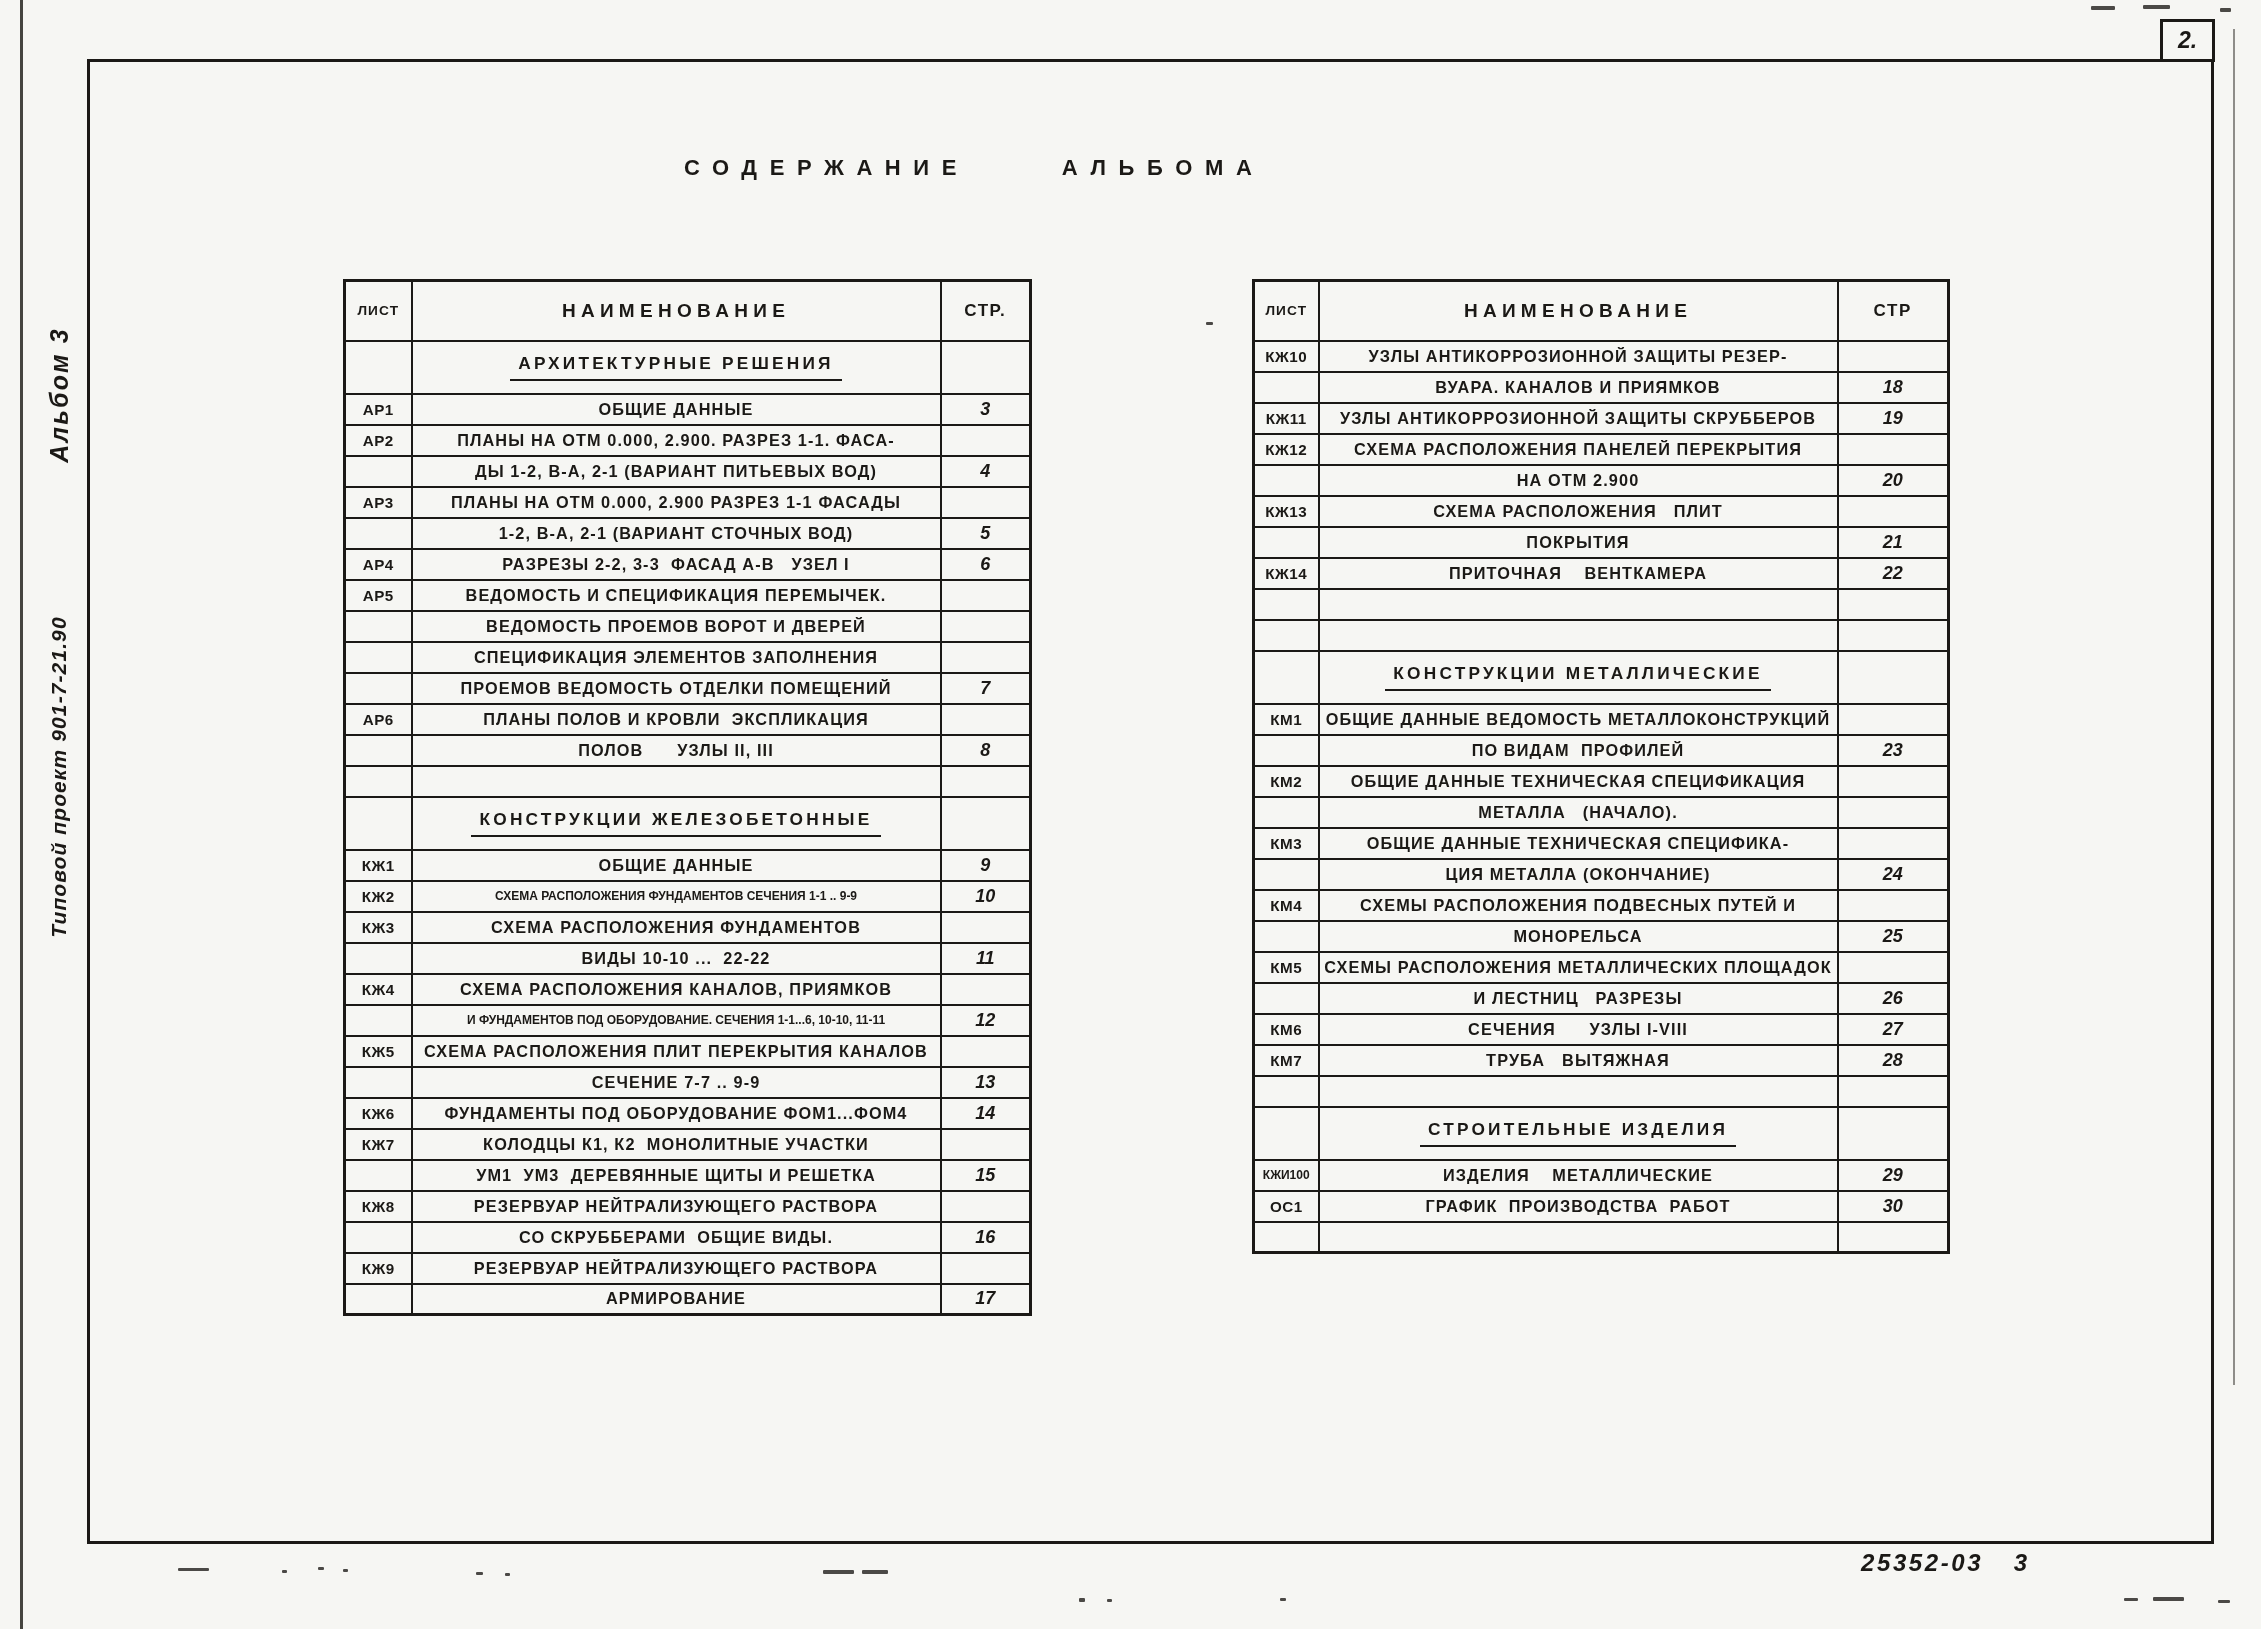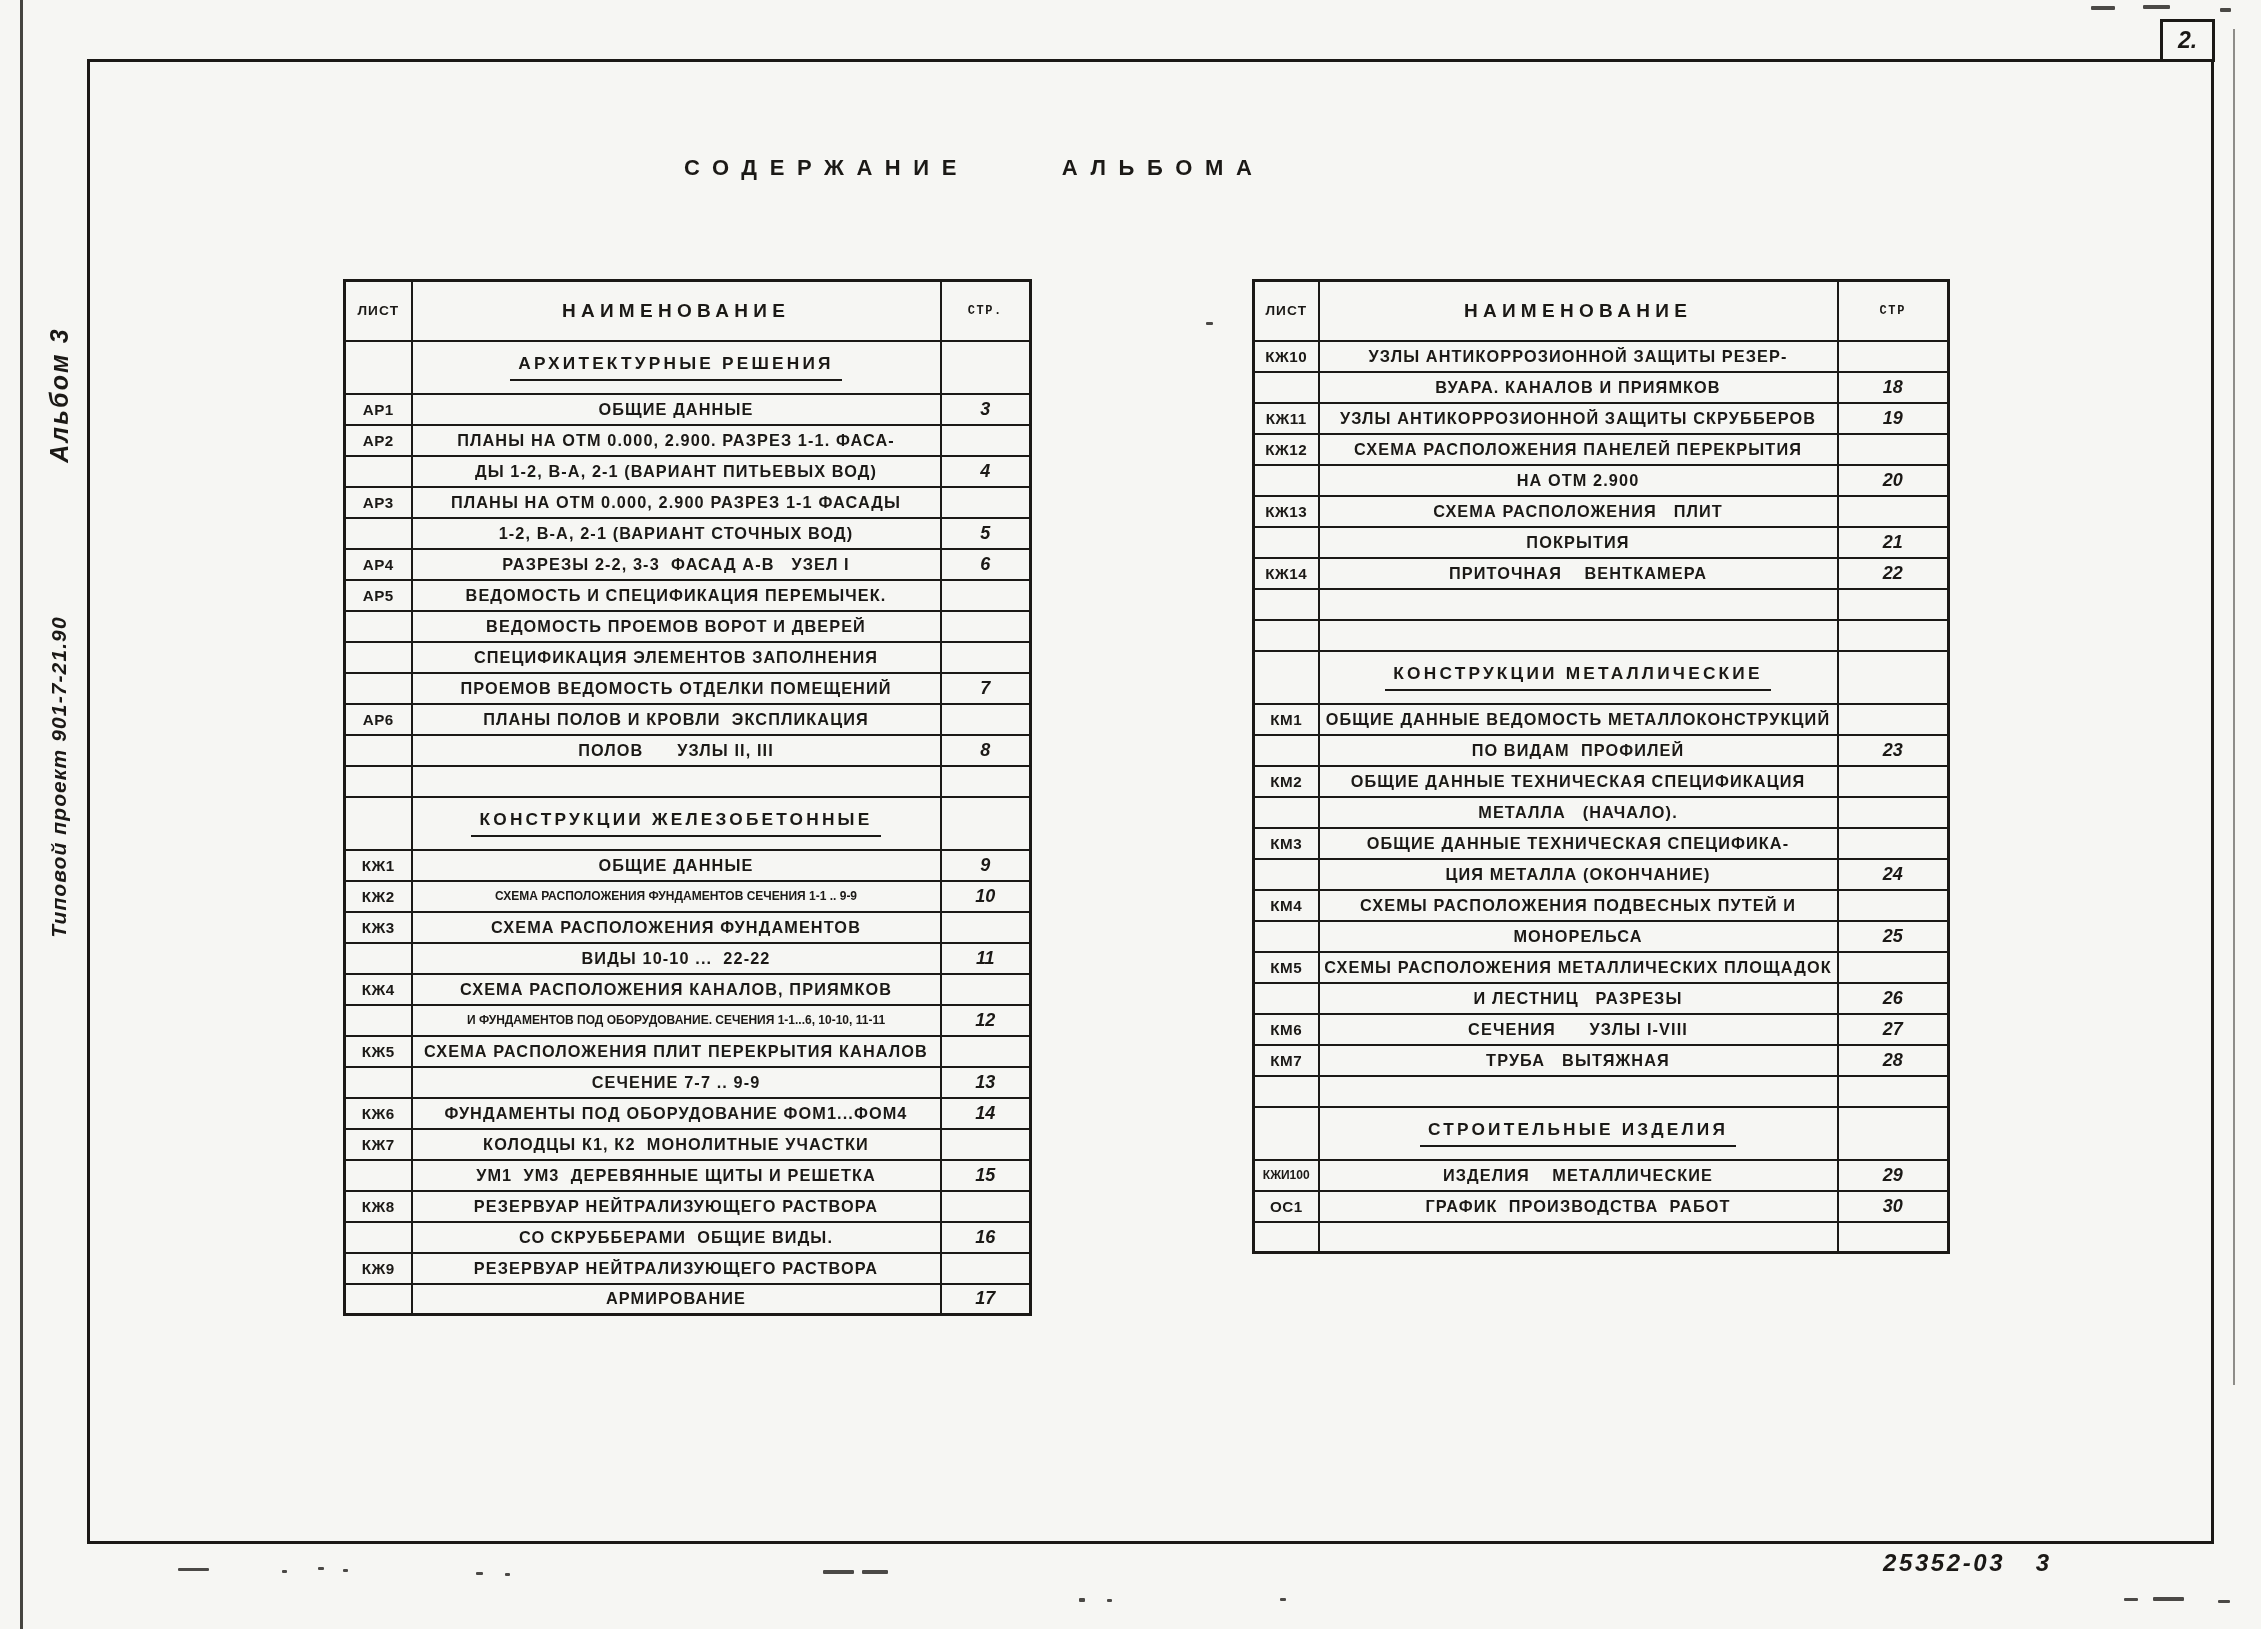--- a/index.html
+++ b/index.html
@@ -26,35 +26,35 @@
   .v-project{left:59px;top:777px;font-size:21px;letter-spacing:1.1px;}
   
   table.toc{position:absolute;border-collapse:collapse;table-layout:fixed;
             border:3.2px solid #1b1916;background:transparent;}
   .toc-left{left:343px;top:279px;width:689px;}
   .toc-right{left:1252px;top:279px;width:698px;}
   table.toc td, table.toc th{border:2.1px solid #1b1916;padding:0;overflow:hidden;}
   table.toc thead tr{height:60px;}
   th.h-sheet{font-size:13.7px;font-weight:bold;letter-spacing:1.1px;}
   th.h-name{font-size:19px;font-weight:bold;letter-spacing:5.3px;border-radius:24px;}
-  th.h-page{font-size:12px;font-weight:bold;letter-spacing:1.6px;font-family:Liberation Mono, monospace;}
+  th.h-page{font-size:17px;font-weight:bold;letter-spacing:1.6px;}
   tr.row-item,tr.row-blank{height:31px;}
   tr.row-section{height:53px;}
   td.c-sheet{text-align:center;font-size:15.2px;font-weight:bold;letter-spacing:0.5px;white-space:nowrap;}
   td.c-sheet.tight-sheet{font-size:12px;letter-spacing:0;}
   td.c-name{padding:0 9.5px 0 14.7px;font-size:16.3px;font-weight:bold;
             letter-spacing:1.1px;white-space:pre;text-align:center;}
   td.c-name.tight{font-size:12px;letter-spacing:0;}
   td.c-name.center{text-align:center;padding:0;}
   td.c-page{text-align:center;font-size:18px;font-weight:bold;font-style:italic;}
   .section-title{display:inline-block;border-bottom:2.1px solid #1b1916;
                  padding:0 8.4px 4.7px;font-size:17.3px;font-weight:bold;letter-spacing:3.2px;}
   
   .footer{position:absolute;left:1861px;top:1549px;font-size:24px;font-weight:bold;
-          font-style:italic;letter-spacing:2.6px;white-space:nowrap;margin-left:22px;}
+          font-style:italic;letter-spacing:2.6px;white-space:nowrap;}
   .footer .fs{margin-left:30.5px;}
   
   .art{position:absolute;background:#201e1a;border-radius:1.1px;opacity:.8;}
 </style>
 </head>
 <body>
 
 <div class="sheet">
 
   <div class="edge edge-left"></div>

